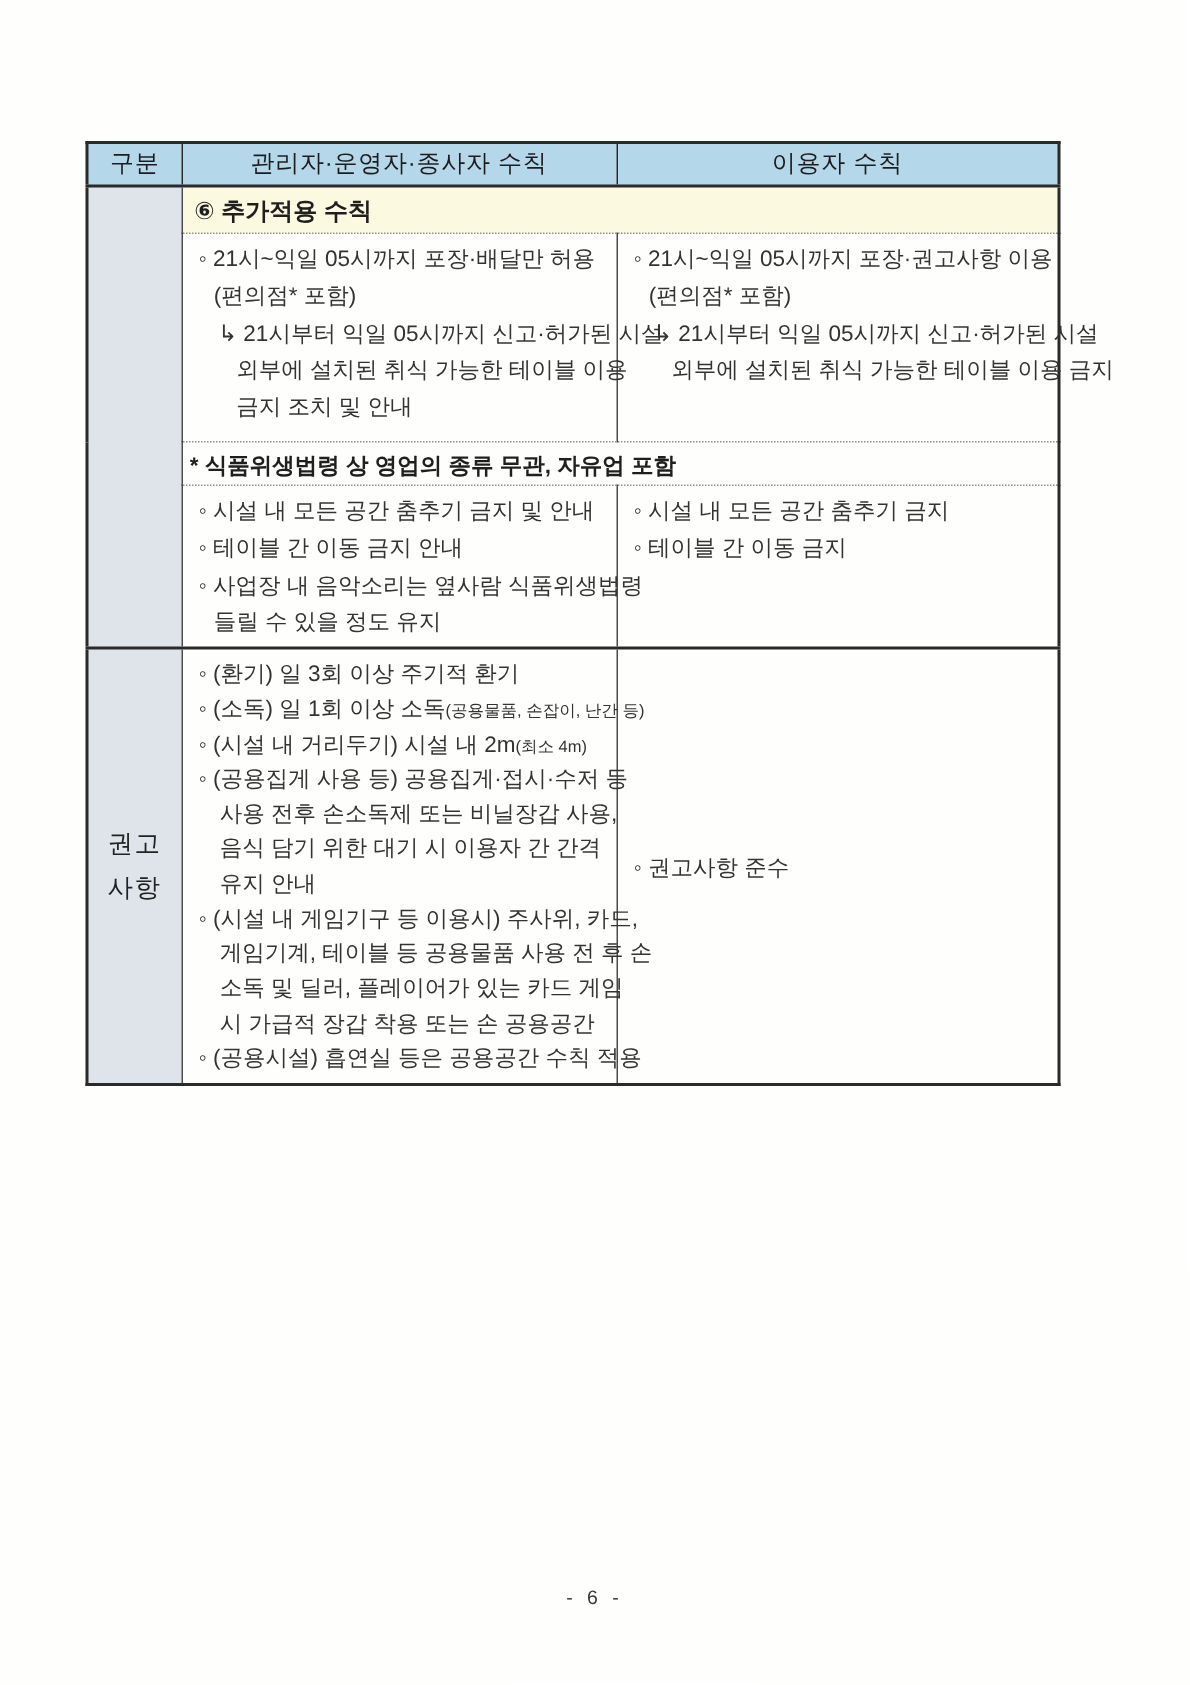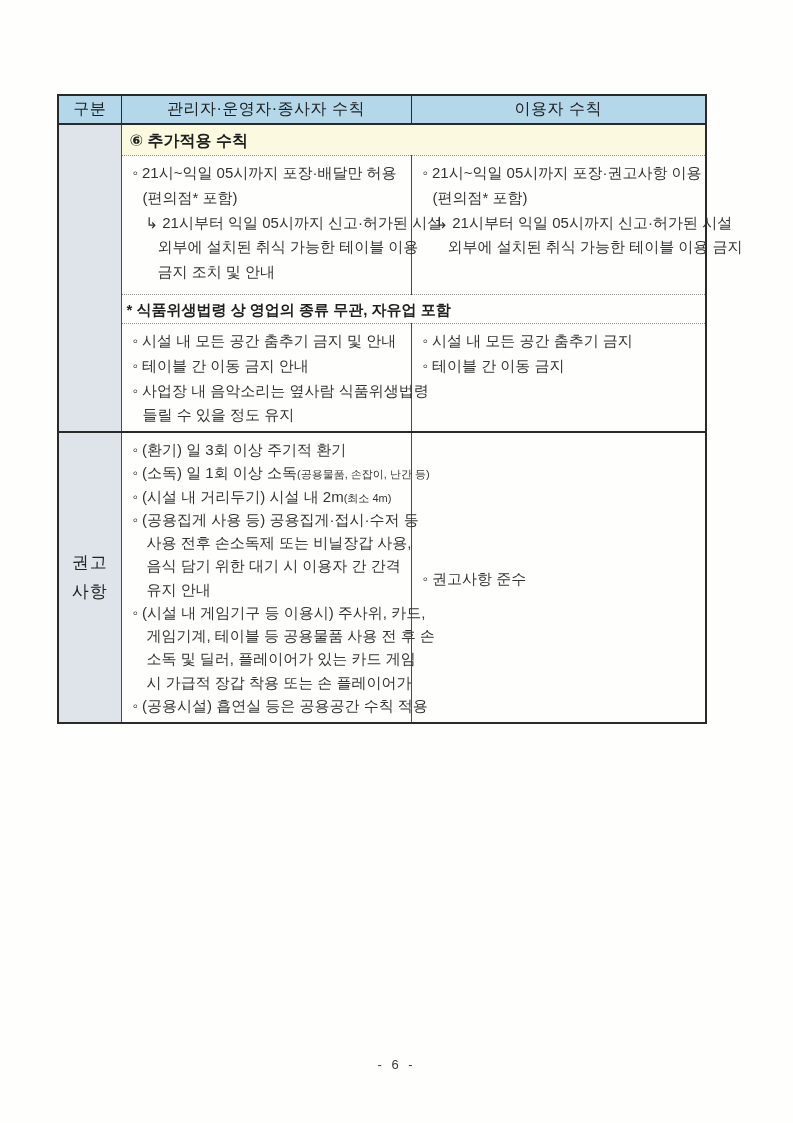--- a/index.html
+++ b/index.html
@@ -171,21 +171,21 @@
         <div class="ln i0">◦ (환기) 일 3회 이상 주기적 환기</div>
         <div class="ln i0"><span>◦ (소독) 일 1회 이상 소독</span><span class="sm">(공용물품, 손잡이, 난간 등)</span></div>
         <div class="ln i0"><span>◦ (시설 내 거리두기) 시설 내 2m</span><span class="sm">(최소 4m)</span></div>
         <div class="ln i0">◦ (공용집게 사용 등) 공용집게·접시·수저 등</div>
         <div class="ln i1r">사용 전후 손소독제 또는 비닐장갑 사용,</div>
         <div class="ln i1r">음식 담기 위한 대기 시 이용자 간 간격</div>
         <div class="ln i1r">유지 안내</div>
         <div class="ln i0">◦ (시설 내 게임기구 등 이용시) 주사위, 카드,</div>
         <div class="ln i1r">게임기계, 테이블 등 공용물품 사용 전 후 손</div>
         <div class="ln i1r">소독 및 딜러, 플레이어가 있는 카드 게임</div>
-        <div class="ln i1r">시 가급적 장갑 착용 또는 손 플레이어가</div>
+        <div class="ln i1r">시 가급적 장갑 착용 또는 손 공용공간</div>
         <div class="ln i0">◦ (공용시설) 흡연실 등은 공용공간 수칙 적용</div>
       </td>
       <td class="cell-rec cell-rec-user">
         <div class="ln i0">◦ 권고사항 준수</div>
       </td>
     </tr>
   </tbody>
     </table>
 
   <div class="page-number">- 6 -</div>

